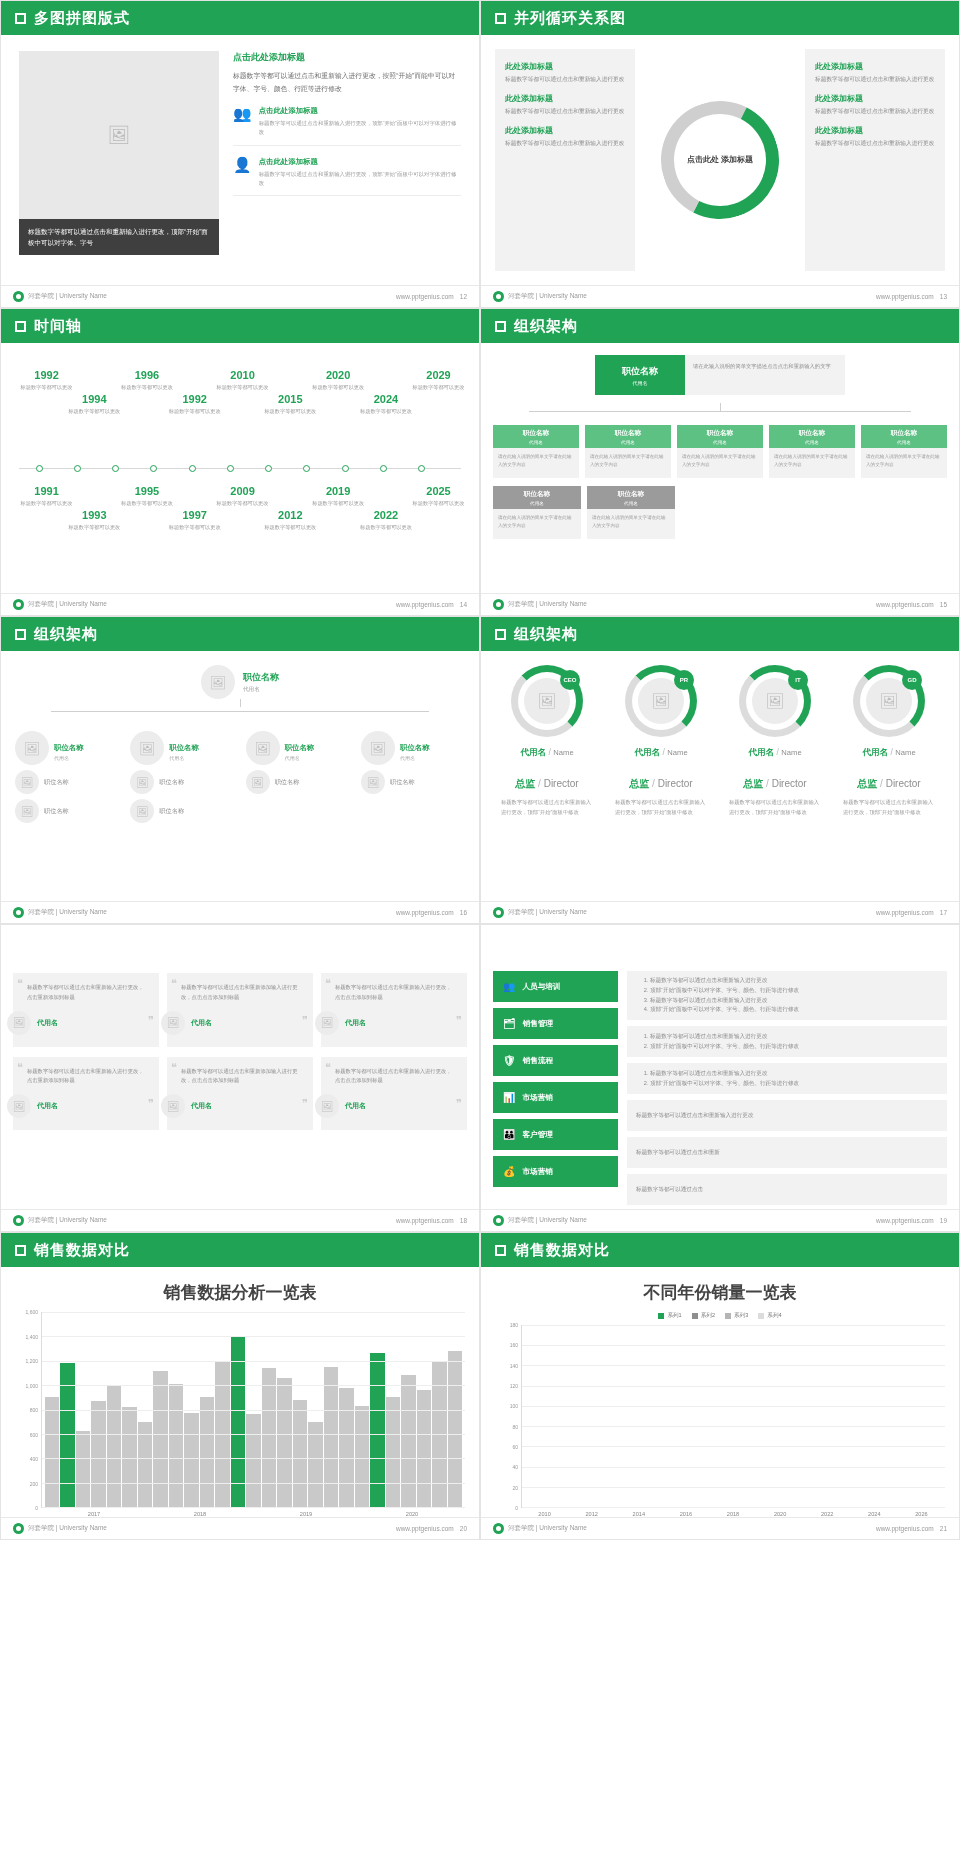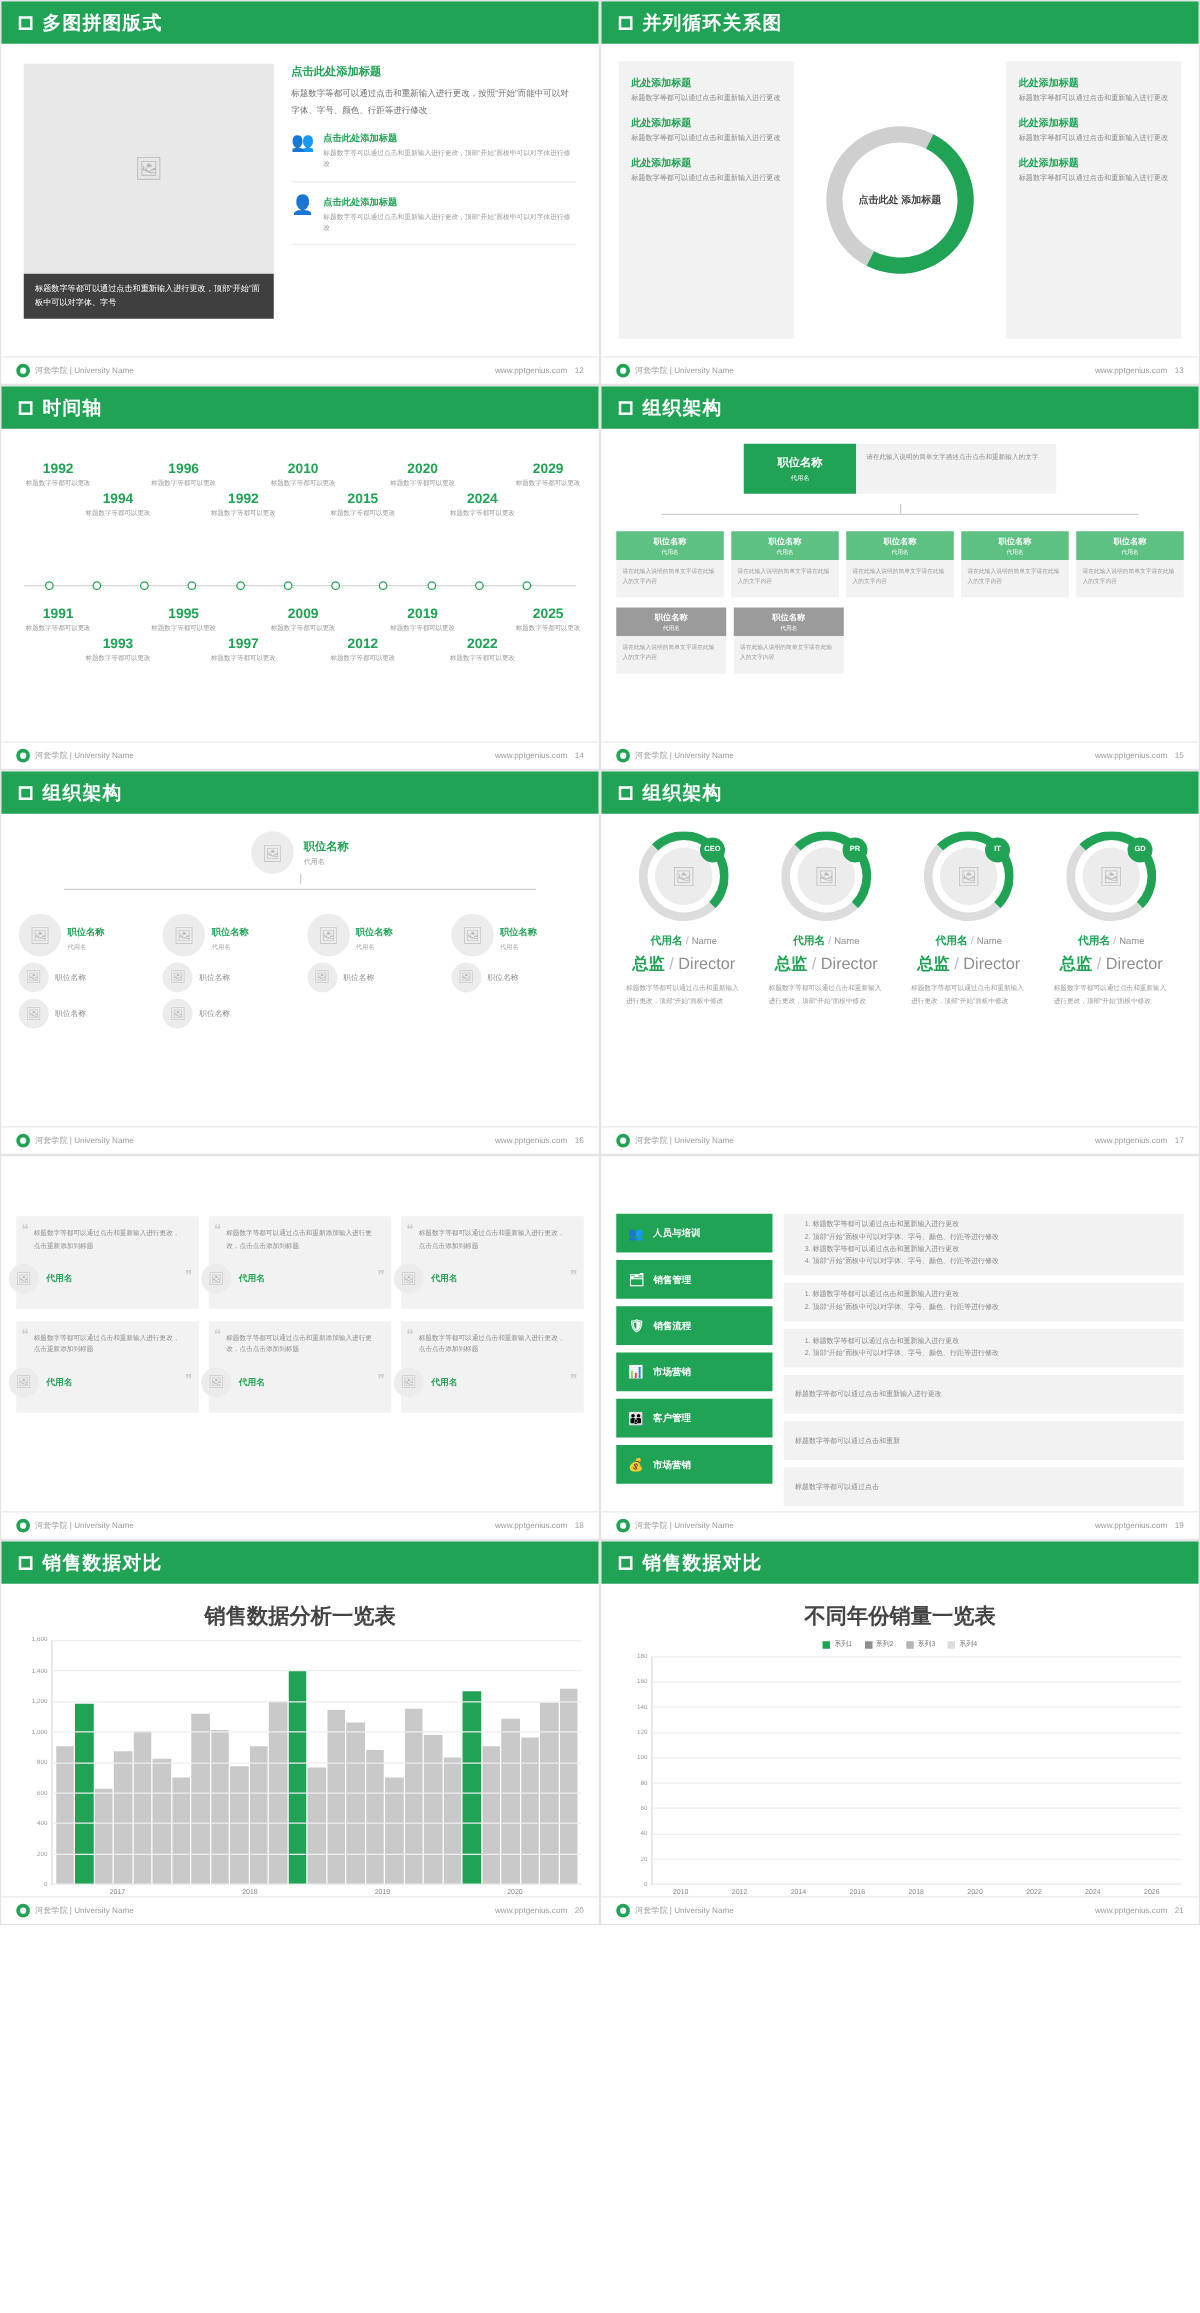--- a/index.html
+++ b/index.html
@@ -161,21 +161,21 @@
   .team{ display:flex; padding:14px 12px; gap:6px; }
   .tm{ width:108px; text-align:center;}
   .tm-ring{ width:72px;height:72px;border-radius:50%;border:7px solid #dcdcdc;border-top-color:#21a356;border-right-color:#21a356;
     margin:0 auto; position:relative; display:flex;align-items:center;justify-content:center;}
   .tm-ring .inner{width:46px;height:46px;border-radius:50%;background:#ececec;display:flex;align-items:center;justify-content:center;color:#bdbdbd;font-size:15px;}
   .tm-badge{ position:absolute; top:-2px; right:-4px; background:#21a356;color:#fff;border-radius:50%;
     width:20px;height:20px;display:flex;align-items:center;justify-content:center;font-size:6px;font-weight:bold;}
   .tm-name{ margin-top:10px; font-size:8.6px; font-weight:bold; color:#21a356;}
   .tm-name .sl{ color:#b9b9b9; font-weight:normal;}
   .tm-name .en{ color:#8e8e8e; font-weight:normal; font-size:7.6px;}
-  .tm-role{ font-size:13px; color:#21a356; font-weight:bold; margin-top:3px;}
+  .tm-role{ font-size:10px; color:#21a356; font-weight:bold; margin-top:18px;}
   .tm-role .sl{ color:#b9b9b9; font-weight:normal;}
   .tm-role .en{ color:#8e8e8e; font-weight:normal;}
   .tm-desc{ font-size:5.3px; color:#9a9a9a; line-height:1.8; margin-top:7px; text-align:left; padding:0 8px;}
 
   
   .tk{ padding:14px 12px; display:grid; grid-template-columns:repeat(3,1fr); gap:10px 8px;}
   .tk-card{ position:relative; background:#f2f2f2; padding:10px 12px 12px 14px; min-height:62px;}
   .tk-q{ position:absolute; left:4px; top:4px; font-size:11px; color:#cfcfcf;}
   .tk-q2{ position:absolute; right:5px; bottom:20px; font-size:11px; color:#cfcfcf;}
   .tk-txt{ font-size:5.3px; color:#8e8e8e; line-height:1.85;}

